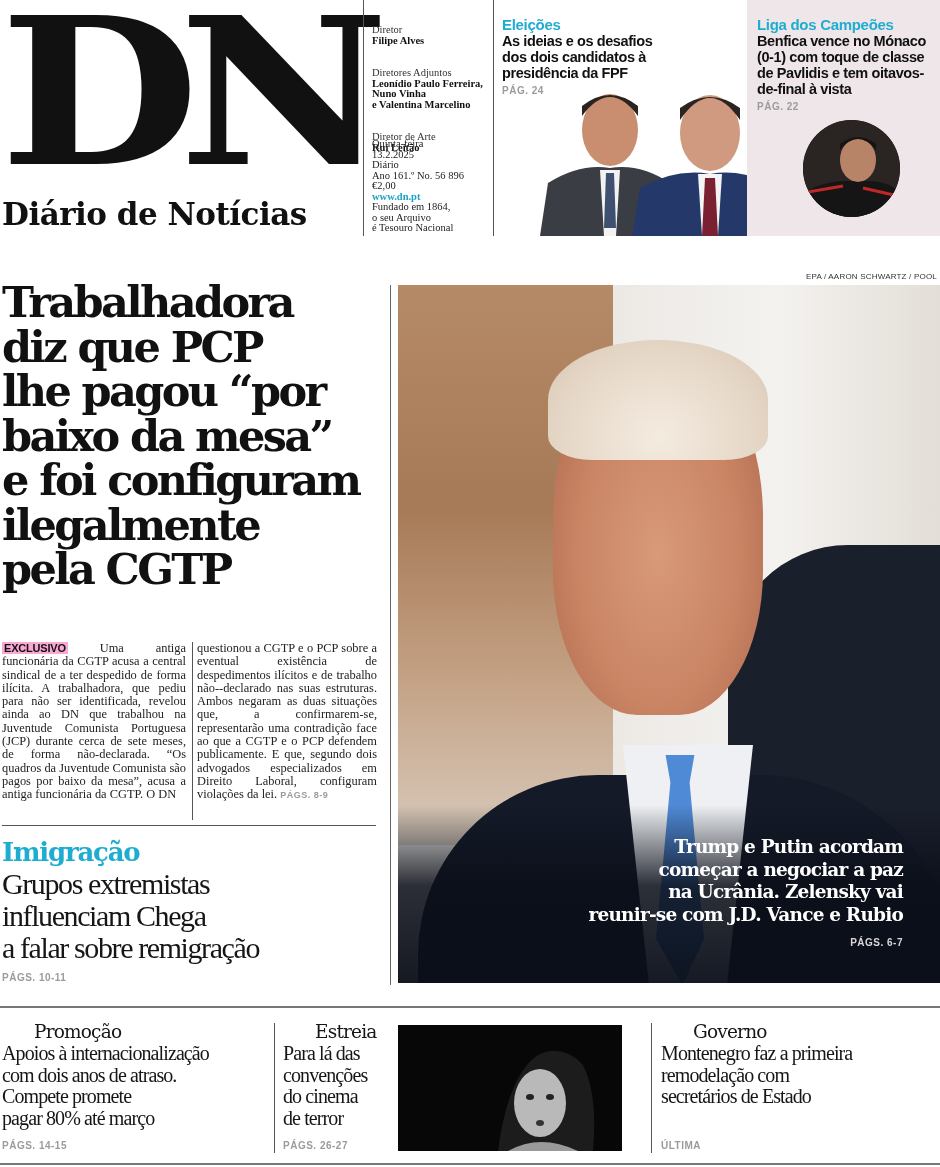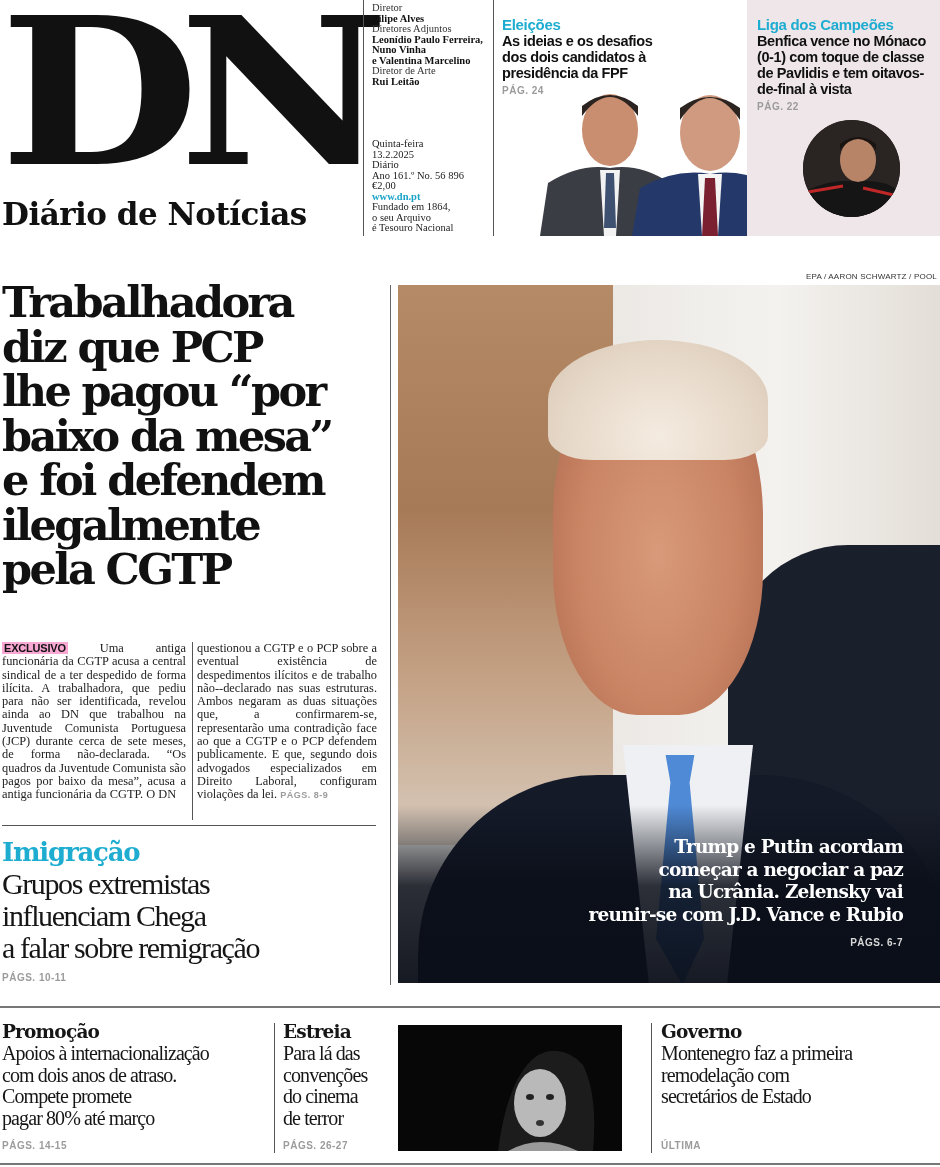--- a/index.html
+++ b/index.html
@@ -16,21 +16,21 @@
     color: #111; transform: scaleX(1.12); transform-origin: left top;
   }
   .logo-name {
     left: 2px; top: 194px; width: 330px;
     font-family: "DejaVu Serif", serif; font-weight: bold;
     font-size: 31px; line-height: 40px; letter-spacing: -0.5px; color: #111;
     white-space: nowrap;
   }
   .vrule-mast { left: 363px; top: 0; width: 1px; height: 236px; background: #555; }
   .staff { left: 372px; top: 3px; width: 118px; font-family: "Liberation Serif", serif; font-size: 10.5px; line-height: 10.5px; }
-  .staff .role { color: #333; }
+  .staff .role { color: #333; margin-top: 22px; }
   .staff .name { font-weight: bold; color: #111; }
   .edition { left: 372px; top: 139px; width: 118px; font-family: "Liberation Serif", serif; font-size: 10.5px; line-height: 10.5px; color: #222; }
   .edition .b { font-weight: normal; }
   .edition .url { font-weight: bold; color: #1aa3c7; }
 
   .vrule-teaser { left: 493px; top: 0; width: 1px; height: 236px; background: #555; }
 
   .teaser-kicker { font-family: "Liberation Sans", sans-serif; font-weight: bold; color: #1eadd0; font-size: 15px; line-height: 17px; letter-spacing: -0.3px; }
   .teaser-head { font-family: "Liberation Sans", sans-serif; font-weight: bold; color: #111; font-size: 14.5px; line-height: 16px; letter-spacing: -0.4px; }
   .page-ref { font-family: "Liberation Sans", sans-serif; font-weight: bold; color: #9b9b9b; font-size: 10px; letter-spacing: 0.5px; }
@@ -73,21 +73,21 @@
   .hero .tie { position: absolute; left: 258px; top: 470px; width: 48px; height: 230px; background: #4f8ad6; clip-path: polygon(20% 0, 80% 0, 70% 12%, 100% 80%, 55% 100%, 0 80%, 30% 12%); }
   .hero .face { position: absolute; left: 155px; top: 70px; width: 210px; height: 360px; background: radial-gradient(ellipse at 50% 55%, #d89a7a 0%, #c98464 55%, #b87256 80%); border-radius: 45% 45% 40% 40%; }
   .hero .hair { position: absolute; left: 150px; top: 55px; width: 220px; height: 120px; background: radial-gradient(ellipse at 50% 80%, #f4ebe0 0%, #e6d8c8 60%, #d6c4b1 100%); border-radius: 50% 50% 20% 20%; }
   .hero .shade { position: absolute; left: 0; top: 520px; width: 542px; height: 180px; background: linear-gradient(180deg, rgba(10,14,24,0) 0%, rgba(10,14,24,0.85) 45%, rgba(10,14,24,0.95) 100%); }
   .hero-caption { left: 560px; top: 836px; width: 343px; text-align: right; font-family: "DejaVu Serif", serif; font-weight: bold; color: #ffffff; font-size: 18.5px; line-height: 22.5px; letter-spacing: -0.8px; }
   .hero-ref { left: 760px; top: 937px; width: 143px; text-align: right; color: #d8d8d8; }
 
   
   .hrule-bottom { left: 0; top: 1006px; width: 940px; height: 2px; background: #777; }
   .hrule-foot { left: 0; top: 1163px; width: 940px; height: 2px; background: #777; }
-  .bk { font-family: "DejaVu Serif", serif; font-weight: bold; color: #161616; font-size: 18.5px; line-height: 22px; letter-spacing: -0.8px; }
+  .bk { font-family: "DejaVu Serif", serif; font-weight: normal; color: #161616; font-size: 18.5px; line-height: 22px; letter-spacing: -0.8px; margin-left: 32px; }
   .bh { font-family: "Liberation Serif", serif; color: #161616; font-size: 20px; line-height: 21.5px; letter-spacing: -0.9px; }
   .b1 { left: 2px; top: 1021px; width: 265px; }
   .b1-ref { left: 2px; top: 1140px; }
   .vrule-b1 { left: 274px; top: 1023px; width: 1px; height: 130px; background: #555; }
   .b2 { left: 283px; top: 1021px; width: 110px; }
   .b2-ref { left: 283px; top: 1140px; }
   .b2-photo { left: 398px; top: 1025px; width: 224px; height: 126px; background: radial-gradient(ellipse at 62% 65%, #d9d9d9 0%, #8a8a8a 14%, #2a2a2a 30%, #0a0a0a 55%); overflow: hidden; }
   .vrule-b3 { left: 651px; top: 1023px; width: 1px; height: 130px; background: #555; }
   .b3 { left: 661px; top: 1021px; width: 275px; }
   .b3-ref { left: 661px; top: 1140px; }
@@ -159,21 +159,21 @@
     <path d="M0 97 L5 70 Q30 58 55 62 Q80 58 97 72 L97 97Z" fill="#151515"></path>
     <path d="M5 72 L40 66 M60 68 L95 76" stroke="#c02828" stroke-width="3"></path>
   </svg>
 </div>
 
 <h1 class="abs lead-head">
   <div>Trabalhadora</div>
   <div>diz que PCP</div>
   <div>lhe pagou “por</div>
   <div>baixo da mesa”</div>
-  <div>e foi defendem</div>
+  <div>e foi configuram</div>
   <div>ilegalmente</div>
   <div>pela CGTP</div>
 </h1>
 
 <div class="abs body-col col1"><span class="exclusivo">EXCLUSIVO</span><span> Uma antiga funcionária da CGTP acusa a central sindical de a ter despedido de forma ilícita. A trabalhadora, que pediu para não ser identificada, revelou ainda ao DN que trabalhou na Juventude Comunista Portuguesa (JCP) durante cerca de sete meses, de forma não-declarada. “Os quadros da Juventude Comunista são pagos por baixo da mesa”, acusa a antiga funcionária da CGTP. O DN</span></div>
 <div class="abs vrule-col"></div>
 <div class="abs body-col col2"><span>questionou a CGTP e o PCP sobre a eventual existência de despedimentos ilícitos e de trabalho não--declarado nas suas estruturas. Ambos negaram as duas situações que, a confirmarem-se, representarão uma contradição face ao que a CGTP e o PCP defendem publicamente. E que, segundo dois advogados especializados em Direito Laboral, configuram violações da lei. </span><span class="inline-ref">PÁGS. 8-9</span></div>
 
 <div class="abs hrule-lead"></div>
 

